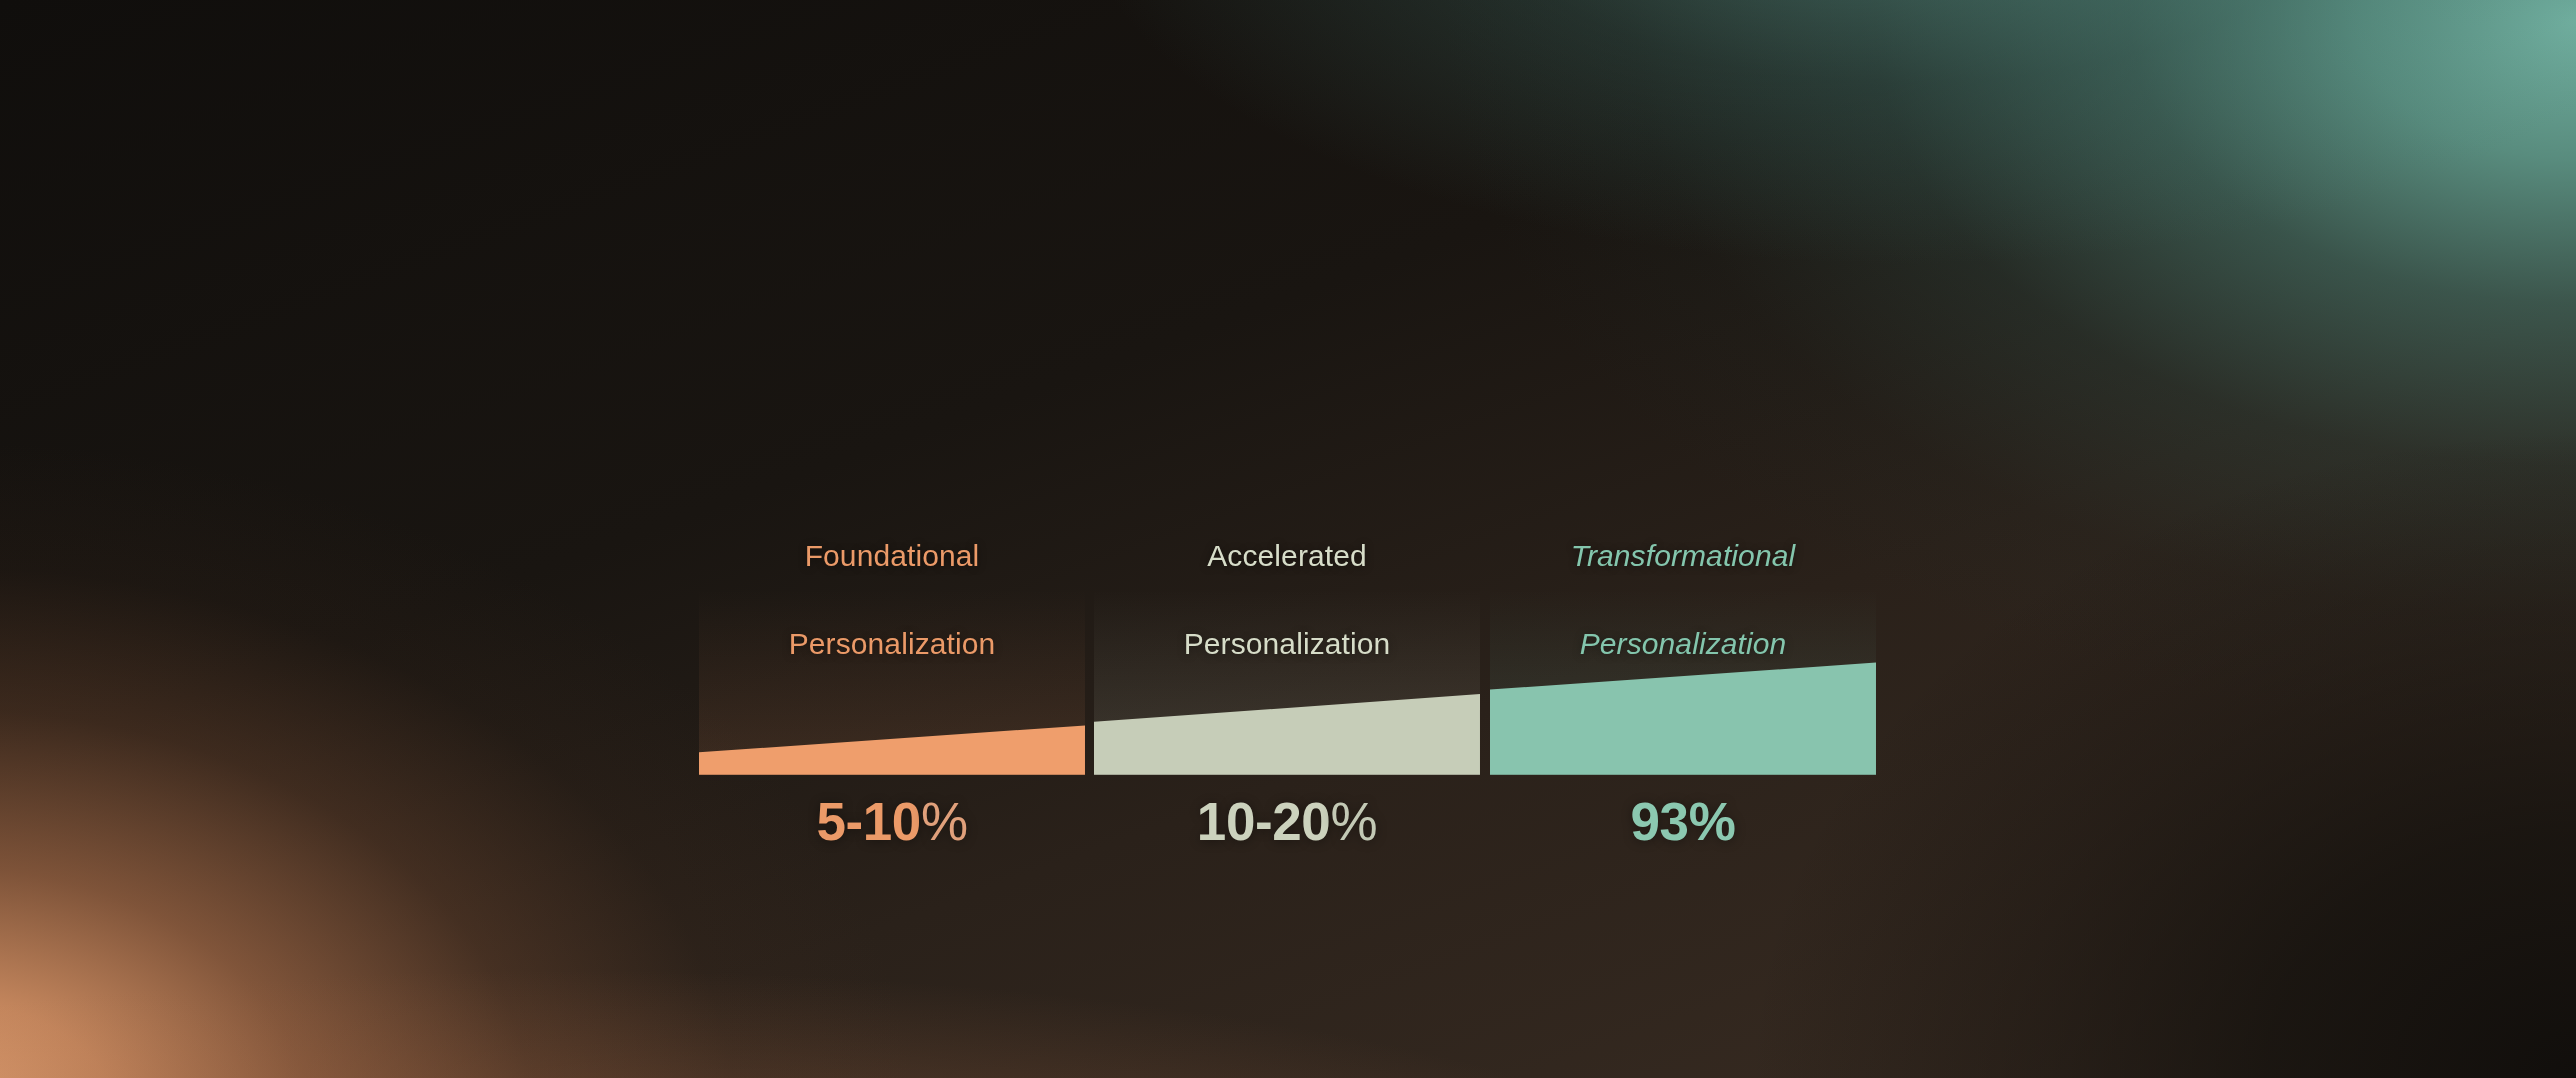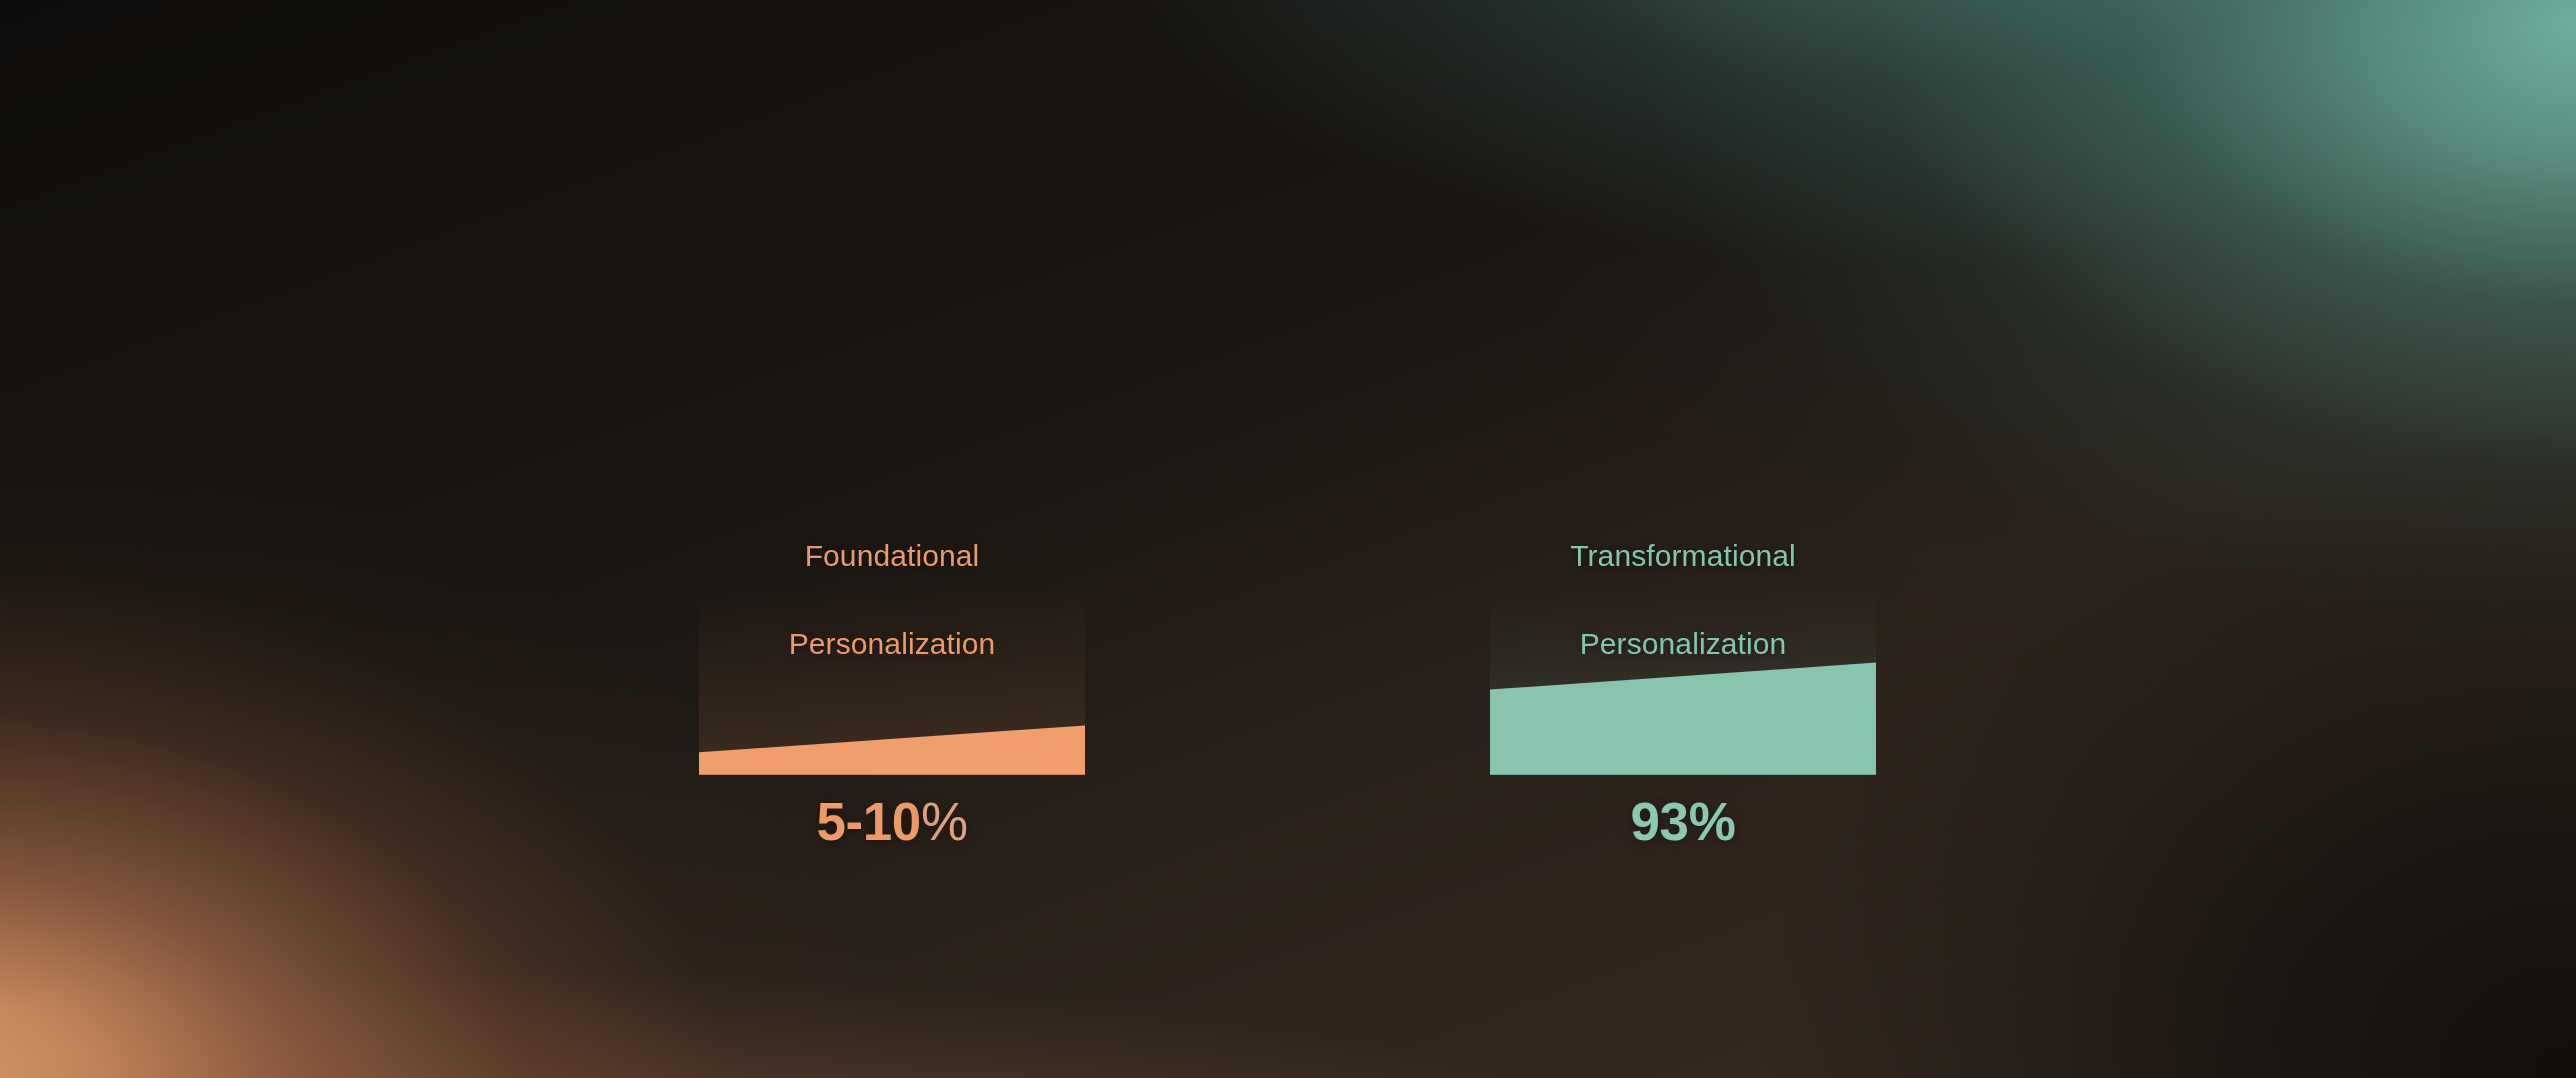--- a/index.html
+++ b/index.html
@@ -175,23 +175,38 @@
         <div class="panel-haze" id="haze0" style="background: linear-gradient(rgba(0, 0, 0, 0) 0%, rgba(236, 150, 100, 0.13) 100%);"></div>
         <svg class="wedge" id="wedge0" viewBox="0 0 430 207" preserveAspectRatio="none">
           <polygon id="poly0" points="0,182 430,152 430,207 0,207" fill="#ef9e6c"></polygon>
         </svg>
       </div>
       <div class="col-value" style="color: rgb(235, 154, 104);">
         <span>5-10</span><span class="pct-soft" id="sfx0" style="color: rgb(224, 160, 123); font-weight: 400;">%</span>
       </div>
     </div>
 
+    <div class="col" id="col1" style="left:395px; width:386px;">
+      <div class="col-title" style="color: rgb(215, 221, 201);">
+        <span>Accelerated</span><br>
+        <span>Personalization</span>
+      </div>
+      <div class="panel">
+        <div class="panel-haze" id="haze1" style="background: linear-gradient(rgba(0, 0, 0, 0) 0%, rgba(205, 212, 190, 0.15) 100%);"></div>
+        <svg class="wedge" id="wedge1" viewBox="0 0 430 207" preserveAspectRatio="none">
+          <polygon id="poly1" points="0,148 430,117 430,207 0,207" fill="#c6cdb8"></polygon>
+        </svg>
+      </div>
+      <div class="col-value" style="color: rgb(204, 210, 189);">
+        <span>10-20</span><span class="pct-soft" id="sfx1" style="color: rgb(195, 201, 181); font-weight: 400;">%</span>
+      </div>
+    </div>
 
     <div class="col" id="col2" style="left:791px; width:386px;">
-      <div class="col-title" style="color: rgb(132, 198, 173);">
+      <div class="col-title" style="color: rgb(132, 198, 173); font-style: italic;">
         <span>Transformational</span><br>
         <span>Personalization</span>
       </div>
       <div class="panel">
         <div class="panel-haze" id="haze2" style="background: linear-gradient(rgba(0, 0, 0, 0) 0%, rgba(120, 190, 168, 0.16) 100%);"></div>
         <svg class="wedge" id="wedge2" viewBox="0 0 430 207" preserveAspectRatio="none">
           <polygon id="poly2" points="0,112 430,82 430,207 0,207" fill="#88c4ae"></polygon>
         </svg>
       </div>
       <div class="col-value" style="color: rgb(139, 200, 176);">

